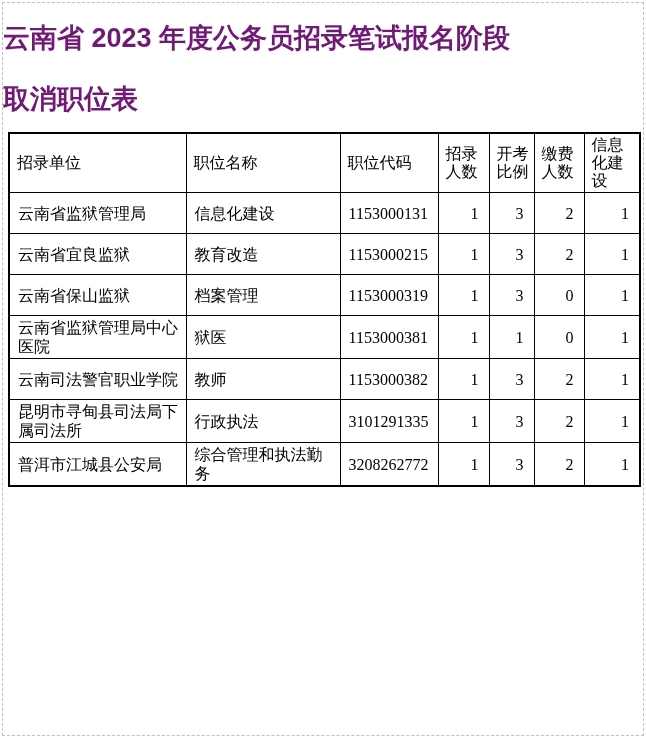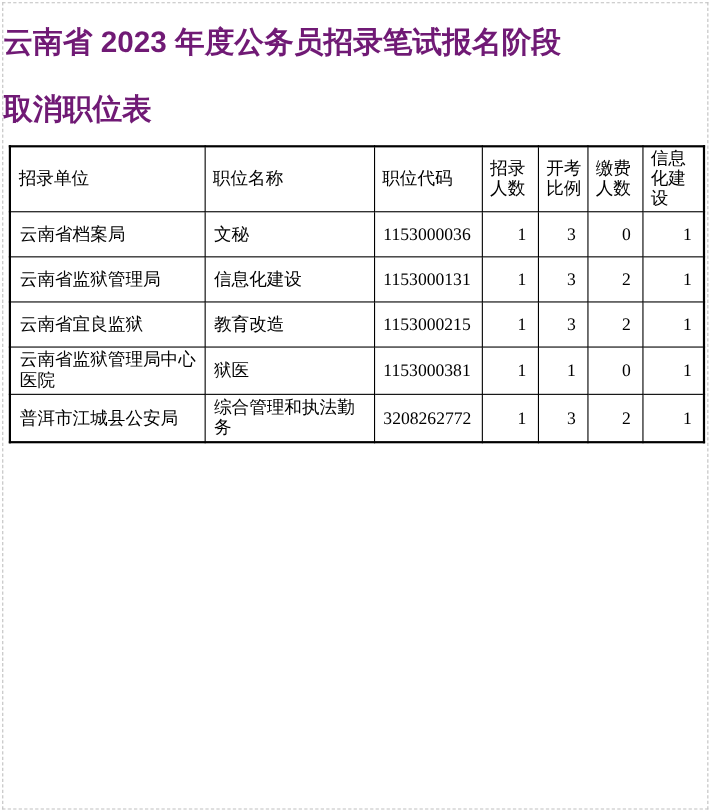--- a/index.html
+++ b/index.html
@@ -93,53 +93,71 @@
           <th class="c1">职位名称</th>
           <th class="c2">职位代码</th>
           <th class="c3">招录人数</th>
           <th class="c4">开考比例</th>
           <th class="c5">缴费人数</th>
           <th class="c6">信息化建设</th>
         </tr>
     </thead>
     <tbody>
         <tr>
-          <td class="c0">云南省档案局</td>
-          <td class="c1">文秘</td>
-          <td class="c2">1153000036</td>
-          <td class="c3">1</td>
-          <td class="c4">3</td>
-          <td class="c5">0</td>
-          <td class="c6">1</td>
-        </tr>
-        <tr>
           <td class="c0">云南省监狱管理局</td>
           <td class="c1">信息化建设</td>
           <td class="c2">1153000131</td>
           <td class="c3">1</td>
           <td class="c4">3</td>
           <td class="c5">2</td>
           <td class="c6">1</td>
         </tr>
         <tr>
           <td class="c0">云南省宜良监狱</td>
           <td class="c1">教育改造</td>
           <td class="c2">1153000215</td>
           <td class="c3">1</td>
           <td class="c4">3</td>
           <td class="c5">2</td>
           <td class="c6">1</td>
         </tr>
         <tr>
+          <td class="c0">云南省保山监狱</td>
+          <td class="c1">档案管理</td>
+          <td class="c2">1153000319</td>
+          <td class="c3">1</td>
+          <td class="c4">3</td>
+          <td class="c5">0</td>
+          <td class="c6">1</td>
+        </tr>
+        <tr>
           <td class="c0">云南省监狱管理局中心医院</td>
           <td class="c1">狱医</td>
           <td class="c2">1153000381</td>
           <td class="c3">1</td>
           <td class="c4">1</td>
           <td class="c5">0</td>
+          <td class="c6">1</td>
+        </tr>
+        <tr>
+          <td class="c0">云南司法警官职业学院</td>
+          <td class="c1">教师</td>
+          <td class="c2">1153000382</td>
+          <td class="c3">1</td>
+          <td class="c4">3</td>
+          <td class="c5">2</td>
+          <td class="c6">1</td>
+        </tr>
+        <tr>
+          <td class="c0">昆明市寻甸县司法局下属司法所</td>
+          <td class="c1">行政执法</td>
+          <td class="c2">3101291335</td>
+          <td class="c3">1</td>
+          <td class="c4">3</td>
+          <td class="c5">2</td>
           <td class="c6">1</td>
         </tr>
         <tr>
           <td class="c0">普洱市江城县公安局</td>
           <td class="c1">综合管理和执法勤务</td>
           <td class="c2">3208262772</td>
           <td class="c3">1</td>
           <td class="c4">3</td>
           <td class="c5">2</td>
           <td class="c6">1</td>

